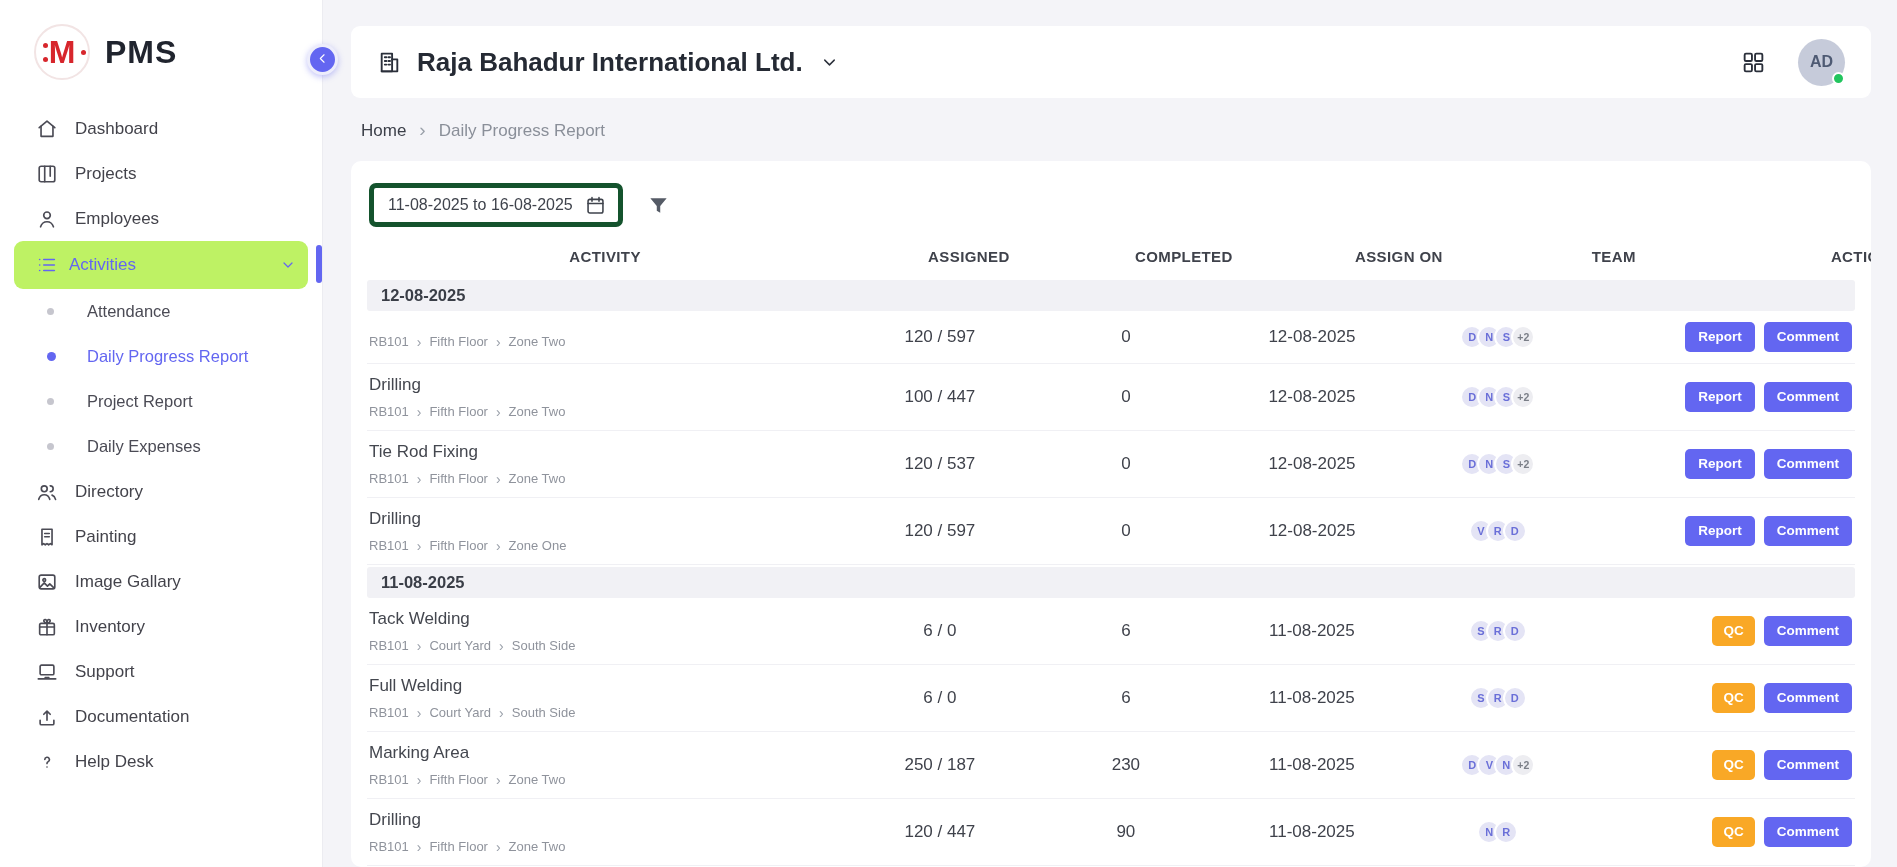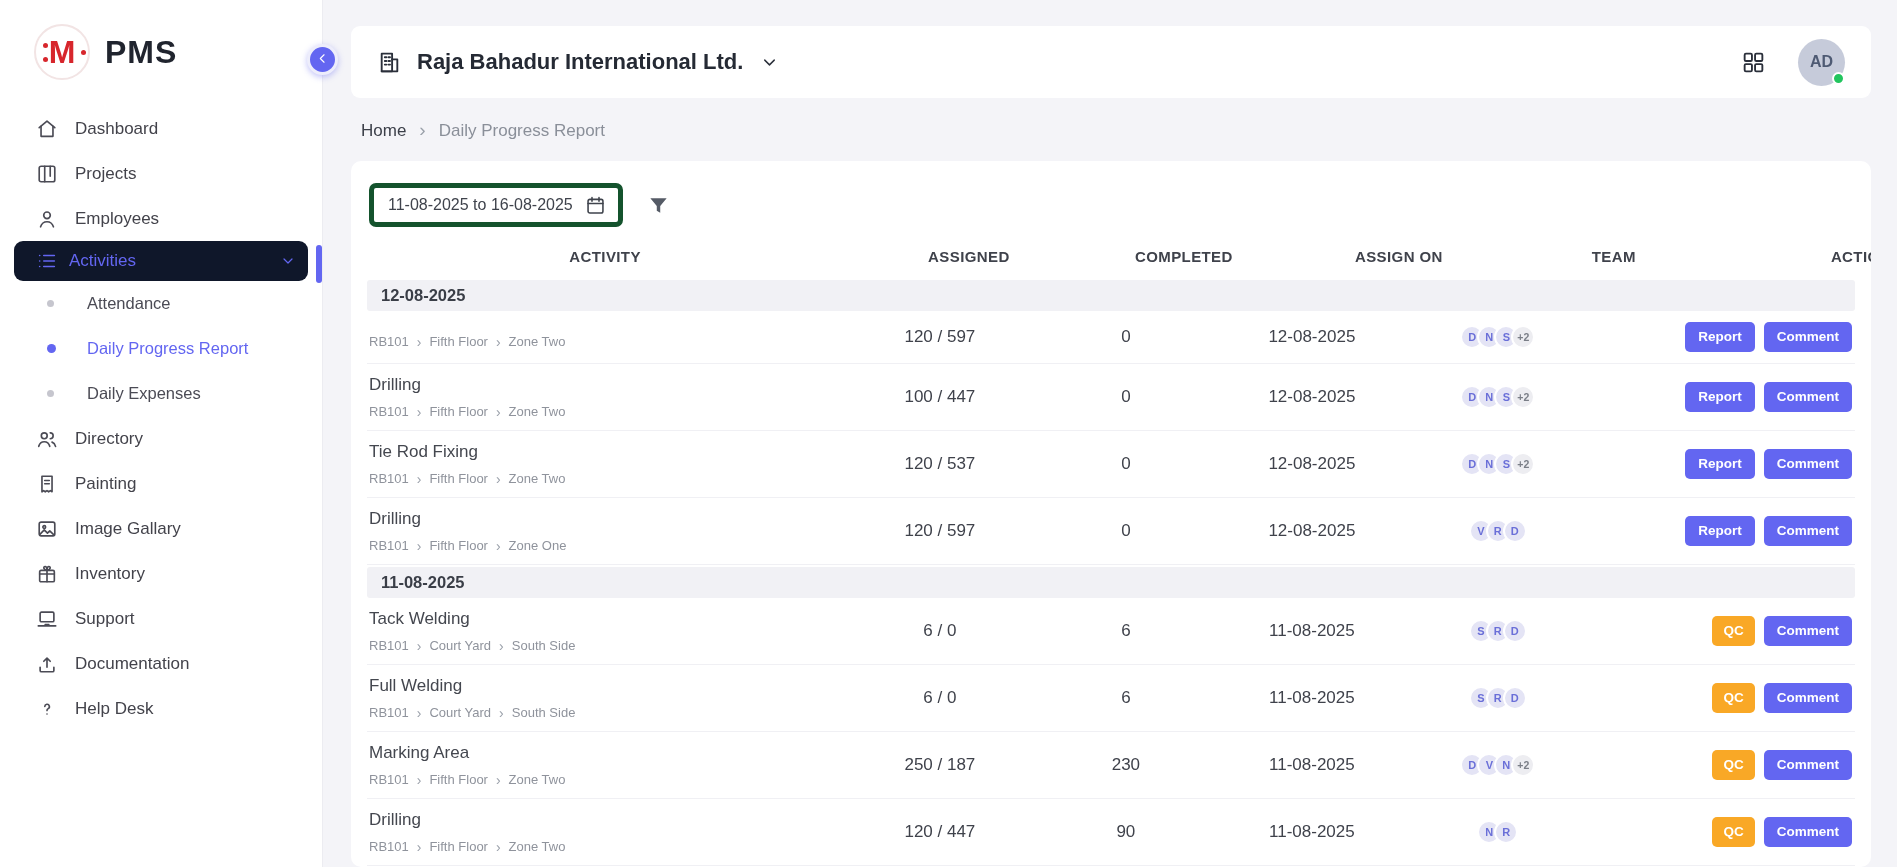--- a/index.html
+++ b/index.html
@@ -41,22 +41,22 @@
   nav { padding-top: 6px; }
   .nav-item {
     display: flex; align-items: center; gap: 17px; height: 45px;
     padding: 0 22px 0 36px; font-size: 17px; color: #43434B; cursor: pointer;
     position: relative;
   }
   .nav-icon { width: 22px; height: 22px; color: #4B4B55; flex: 0 0 22px; }
   .nav-icon svg, .chev svg { width: 100%; height: 100%; display: block; }
   .chev { width: 16px; height: 16px; margin-left: auto; color: #7A7E87; }
   .nav-item.active {
-    background: #0f172a; color: #6366F1; margin: 0 14px; border-radius: 9px;
-    padding: 0 12px 0 22px; height: 40px; gap: 11px;
+    background: #bef264; color: #6366F1; margin: 0 14px; border-radius: 9px;
+    padding: 0 12px 0 22px; height: 48px; gap: 11px;
   }
   .nav-item.active .nav-icon, .nav-item.active .chev { color: #6366F1; }
   .active-indicator {
     position: absolute; right: -14px; top: 4px; width: 6px; height: 38px;
     background: #6366F1; border-radius: 4px;
   }
   .sub-item {
     display: flex; align-items: center; height: 45px; padding-left: 47px;
     font-size: 16.5px; color: #4B4B55; cursor: pointer;
   }
@@ -64,21 +64,21 @@
   .sub-item.active { color: #6366F1; }
   .sub-item.active .sub-dot { background: #6366F1; width: 9px; height: 9px; margin-right: 31px; }
 
   
   main { flex: 1; display: flex; flex-direction: column; padding: 0 26px 0 28px; overflow: hidden; }
 
   .topbar {
     margin-top: 26px; background: #fff; border-radius: 9px; height: 72px;
     display: flex; align-items: center; justify-content: space-between; padding: 0 26px;
   }
-  .company { display: flex; align-items: center; gap: 15px; font-size: 22px; font-weight: 700; color: #252A34; cursor: pointer; }
+  .company { display: flex; align-items: center; gap: 15px; font-size: 26px; font-weight: 700; color: #252A34; cursor: pointer; }
   .b-icon { width: 25px; height: 25px; color: #2A2F3A; }
   .b-icon svg, .grid-icon svg, .chev-down svg, .cal-icon svg, .funnel-icon svg { width: 100%; height: 100%; display: block; }
   .chev-down { width: 19px; height: 19px; color: #2A2F3A; margin-left: 2px; }
   .topbar-right { display: flex; align-items: center; gap: 32px; }
   .grid-icon { width: 25px; height: 25px; color: #2A2F3A; cursor: pointer; }
   .avatar {
     width: 47px; height: 47px; border-radius: 50%; background: #C6CBDA;
     display: flex; align-items: center; justify-content: center;
     font-size: 16px; font-weight: 700; color: #4E5A73; position: relative; cursor: pointer;
   }
@@ -194,20 +194,24 @@
         <div class="sub-item">
           <span class="sub-dot"></span>
           <span>Attendance</span>
         </div>
         <div class="sub-item active">
           <span class="sub-dot"></span>
           <span>Daily Progress Report</span>
         </div>
         <div class="sub-item">
           <span class="sub-dot"></span>
+          <span>Project Report</span>
+        </div>
+        <div class="sub-item">
+          <span class="sub-dot"></span>
           <span>Daily Expenses</span>
         </div>
         <div class="nav-item">
           <span class="nav-icon">
             <svg viewBox="0 0 24 24" fill="none" stroke="currentColor" stroke-width="1.8" stroke-linecap="round" stroke-linejoin="round">
               <circle cx="9" cy="8.5" r="3.2"></circle>
               <path d="M3 20c.9-3.4 3.2-5 6-5s5.1 1.6 6 5"></path>
               <path d="M15.5 5.3a3.2 3.2 0 0 1 0 6.4M17.5 15.4c2 .7 3.2 2.2 3.8 4.6"></path>
             </svg>
           </span>

